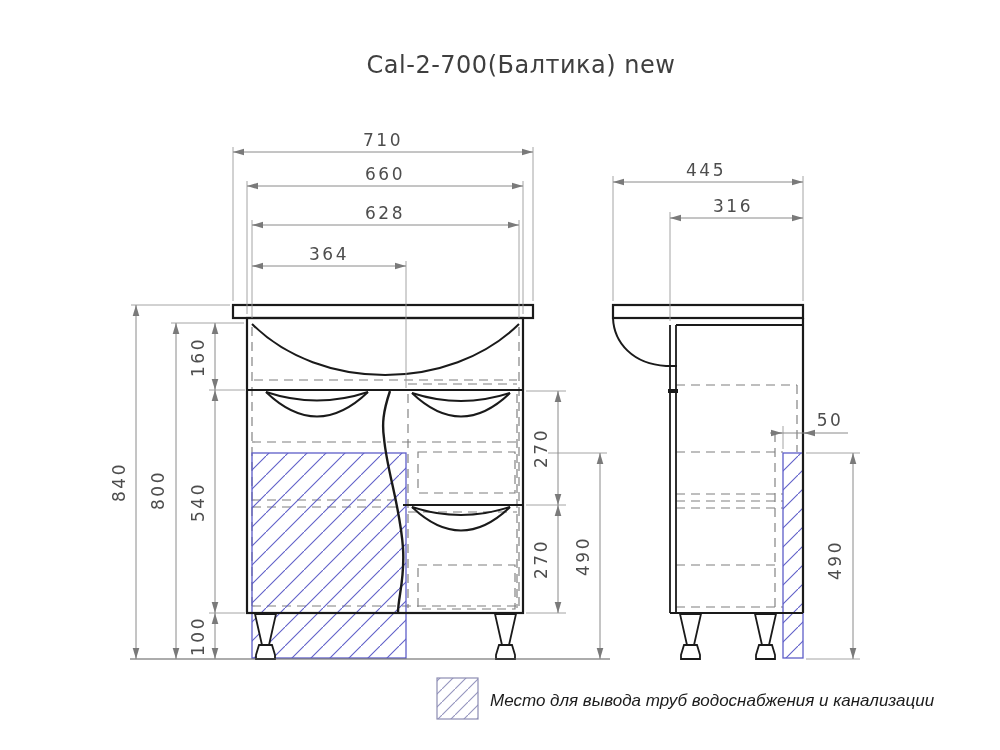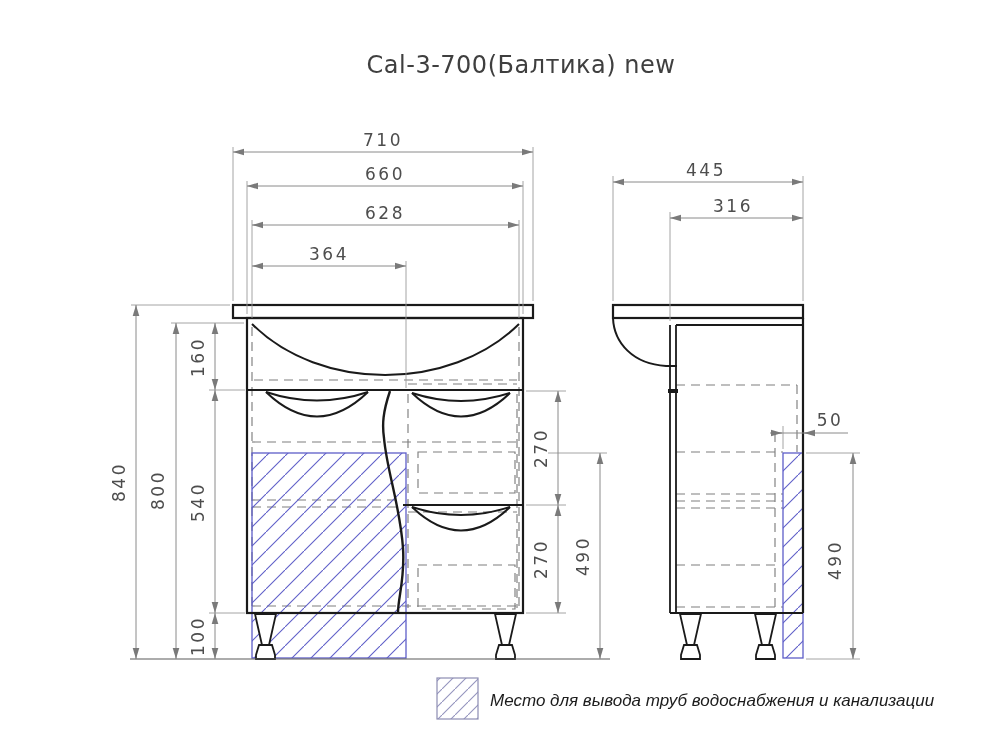--- a/index.html
+++ b/index.html
@@ -17,21 +17,21 @@
   .dim-text{font-size:17px;fill:#4d4d4d;letter-spacing:2.5px;}
   .legend-text{font-size:17px;fill:#1c1c1c;font-style:italic;
                font-family:"Liberation Sans","DejaVu Sans",sans-serif;}
   .leg{fill:#ffffff;stroke:#1a1a1a;stroke-width:1.8px;}
   .hatch-border{stroke:#5e5ec8;stroke-width:1.3px;}
 </style>
 </head>
 <body>
 
 <div class="canvas">
-  <div class="title">Cal-3-700(Балтика) new</div>
+  <div class="title">Cal-2-700(Балтика) new</div>
 
   <svg width="1000" height="750" viewBox="0 0 1000 750">
     <defs>
       <pattern id="hatch" patternUnits="userSpaceOnUse" width="19" height="19">
         <line x1="-1" y1="20" x2="20" y2="-1" stroke="#5e5ec8" stroke-width="1.1"></line>
       </pattern>
       <pattern id="hatchL" patternUnits="userSpaceOnUse" width="13" height="13">
         <line x1="-1" y1="14" x2="14" y2="-1" stroke="#9393bd" stroke-width="1.1"></line>
       </pattern>
       <marker id="arr" viewBox="0 0 10 8" refX="10" refY="4" markerWidth="11" markerHeight="9" orient="auto-start-reverse">

